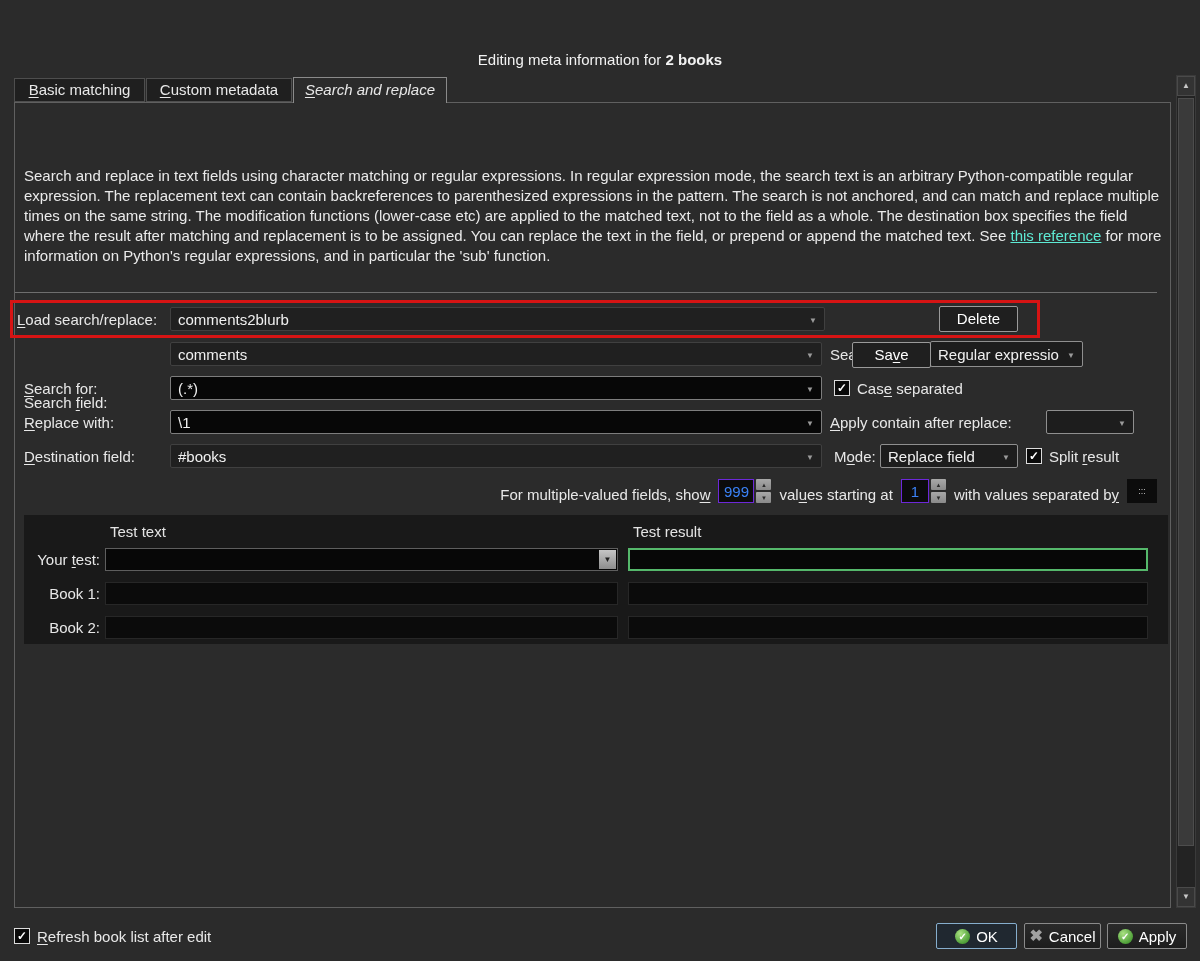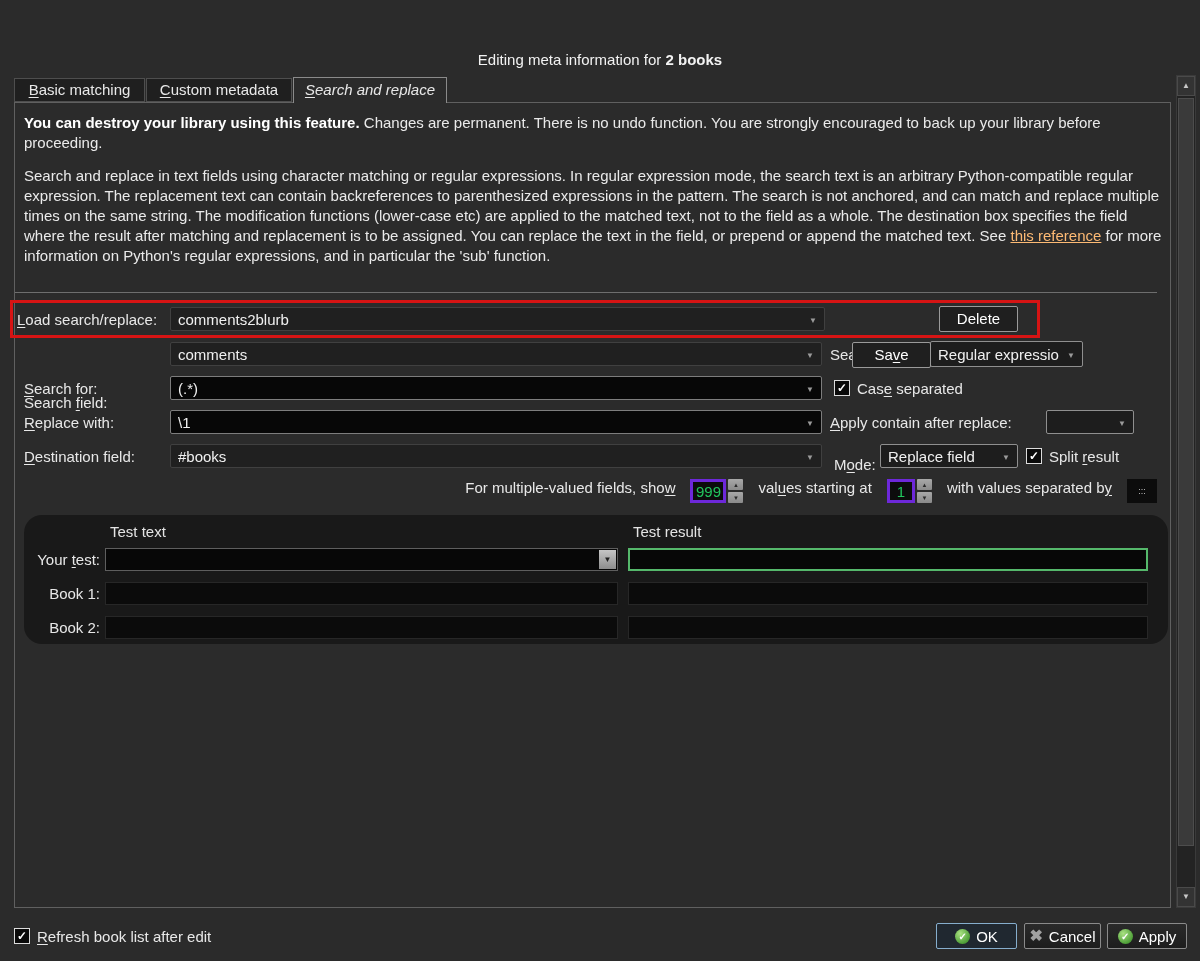--- a/index.html
+++ b/index.html
@@ -23,51 +23,51 @@
   .tab{position:absolute;box-sizing:border-box;text-align:center;cursor:default;
        background:#1f1f1f;border:1px solid #4e4e4e;color:#e8e8e8;}
   .tab.inactive{top:78px;height:24px;line-height:22px;}
   .tab.active{top:77px;height:26px;line-height:24px;background:#2b2b2b;border-color:#8a8a8a;
        border-bottom:none;font-style:italic;z-index:3;}
   .pane{position:absolute;left:14px;top:102px;width:1157px;height:806px;box-sizing:border-box;
         border:1px solid #606060;background:#2b2b2b;z-index:1;}
   
   .para{position:absolute;left:24px;width:1140px;line-height:20px;color:#eaeaea;z-index:2;}
   .para b{color:#ffffff;}
-  a.link{color:#fdba74;text-decoration:underline;cursor:pointer;}
+  a.link{color:#5eead4;text-decoration:underline;cursor:pointer;}
   .hsep{position:absolute;left:15px;top:292px;width:1142px;height:1px;background:#6e6e6e;z-index:2;}
   .redbox{position:absolute;left:10px;top:300px;width:1030px;height:38px;box-sizing:border-box;
           border:3px solid #d61414;z-index:6;pointer-events:none;}
   
   .lbl{position:absolute;white-space:nowrap;color:#e8e8e8;z-index:2;}
   .ak{text-decoration:underline;text-underline-offset:2px;}
   .combo{position:absolute;box-sizing:border-box;height:24px;border-radius:2px;z-index:2;
          display:flex;align-items:center;padding:0 22px 0 7px;cursor:default;}
   .combo .val{flex:1;white-space:nowrap;overflow:hidden;color:#f0f0f0;}
   .combo .arr{position:absolute;right:7px;top:8px;font-size:8px;color:#9a9a9a;}
   .combo.dark{background:#202020;border:1px solid #404040;}
   .combo.black{background:#070707;border:1px solid #7d7d7d;}
   .combo.lite{background:#1d1d1d;border:1px solid #8f8f8f;}
   .btn{position:absolute;box-sizing:border-box;height:26px;background:#1f1f1f;
        border:1px solid #9a9a9a;border-radius:2px;color:#fff;text-align:center;line-height:24px;
        cursor:default;z-index:7;}
   .cb{position:absolute;width:16px;height:16px;box-sizing:border-box;background:#0a0a0a;
       border:1px solid #dcdcdc;color:#fff;font-size:12px;line-height:14px;text-align:center;
       font-weight:bold;z-index:2;cursor:default;}
-  .spinfield{background:#0c0c0c;border:3px solid #6d28d9;height:24px;box-sizing:border-box;
-      display:flex;align-items:center;justify-content:center;color:#22c55e;}
+  .spinfield{background:#0c0c0c;border:1px solid #6d28d9;height:24px;box-sizing:border-box;
+      display:flex;align-items:center;justify-content:center;color:#3b82f6;}
   .spinbtns{display:flex;flex-direction:column;width:15px;height:24px;margin-left:2px;gap:2px;}
   .sb{flex:1;background:linear-gradient(#a8a8a8,#8a8a8a);color:#2a2a2a;font-size:6px;
       display:flex;align-items:center;justify-content:center;border-radius:1px;cursor:default;}
   .multirow{position:absolute;left:460px;top:479px;width:697px;height:24px;display:flex;
-      align-items:flex-start;justify-content:flex-end;gap:15px;white-space:nowrap;z-index:2;}
+      align-items:flex-end;justify-content:flex-end;gap:8px;white-space:nowrap;z-index:2;}
   .sepfield{width:30px;height:24px;box-sizing:border-box;background:#0c0c0c;color:#c4c4c4;
       font-size:9px;display:flex;align-items:center;justify-content:center;}
   
-  .testpanel{position:absolute;left:24px;top:515px;width:1144px;height:129px;background:#191919;z-index:2;border-radius:18px;}
+  .testpanel{position:absolute;left:24px;top:515px;width:1144px;height:129px;background:#191919;z-index:2;}
   .thead{position:absolute;color:#e4e4e4;}
   .tcombo{position:absolute;box-sizing:border-box;height:23px;background:#070707;border:1px solid #5e5e5e;}
   .tcombo .cbtn{position:absolute;right:1px;top:1px;bottom:1px;width:17px;
       background:linear-gradient(#c6c6c6,#8d8d8d);display:flex;align-items:center;justify-content:center;
       color:#222;font-size:8px;cursor:default;}
   .tfield{position:absolute;box-sizing:border-box;height:23px;background:#0b0b0b;border:1px solid #272727;}
   .greenfield{position:absolute;box-sizing:border-box;height:23px;background:#070707;border:2px solid #55b86b;}
   
   .fbtn{position:absolute;top:923px;height:26px;box-sizing:border-box;background:linear-gradient(#2a2a2a,#1d1d1d);
       border:1px solid #8a8a8a;border-radius:2px;display:flex;align-items:center;justify-content:center;
@@ -91,21 +91,20 @@
 
 
   <div class="subtitle"><span>Editing meta information for </span><b>2 books</b></div>
 
   <div class="tab inactive" style="left:14px;width:131px;"><span></span><span class="ak">B</span><span>asic matching</span></div>
   <div class="tab inactive" style="left:146px;width:146px;"><span></span><span class="ak">C</span><span>ustom metadata</span></div>
   <div class="tab active" style="left:293px;width:154px;"><span></span><span class="ak">S</span><span>earch and replace</span></div>
 
   <div class="pane"></div>
 
-  <div class="para" style="top:113px;"><b>You can destroy your library using this feature.</b><span> Changes are permanent. There is no undo function. You are strongly encouraged to back up your library before proceeding.</span></div>
   <div class="para" style="top:166px;"><span>Search and replace in text fields using character matching or regular expressions. In regular expression mode, the search text is an arbitrary Python-compatible regular expression. The replacement text can contain backreferences to parenthesized expressions in the pattern. The search is not anchored, and can match and replace multiple times on the same string. The modification functions (lower-case etc) are applied to the matched text, not to the field as a whole. The destination box specifies the field where the result after matching and replacement is to be assigned. You can replace the text in the field, or prepend or append the matched text. See </span><a class="link">this reference</a><span> for more information on Python's regular expressions, and in particular the 'sub' function.</span></div>
 
   <div class="hsep"></div>
 
   <div class="redbox"></div>
 
   <span class="lbl" style="left:17px;top:311px;"><span></span><span class="ak">L</span><span>oad search/replace:</span></span>
   <div class="combo dark" style="left:170px;top:307px;width:655px;">
     <span class="val">comments2blurb</span>
     <span class="arr">▼</span>
@@ -141,21 +140,21 @@
   <div class="combo lite" style="left:1046px;top:410px;width:88px;">
     <span class="val"></span>
     <span class="arr">▼</span>
   </div>
 
   <span class="lbl" style="left:24px;top:448px;"><span></span><span class="ak">D</span><span>estination field:</span></span>
   <div class="combo dark" style="left:170px;top:444px;width:652px;">
     <span class="val">#books</span>
     <span class="arr">▼</span>
   </div>
-  <span class="lbl" style="left:834px;top:448px;margin-top:8px;"><span>M</span><span class="ak">o</span><span>de:</span></span>
+  <span class="lbl" style="left:834px;top:448px;"><span>M</span><span class="ak">o</span><span>de:</span></span>
   <div class="combo lite" style="left:880px;top:444px;width:138px;">
     <span class="val">Replace field</span>
     <span class="arr">▼</span>
   </div>
   <span class="cb" style="left:1026px;top:448px;">✓</span>
   <span class="lbl" style="left:1049px;top:448px;"><span>Split </span><span class="ak">r</span><span>esult</span></span>
 
   <div class="multirow">
     <span><span>For multiple-valued fields, sho</span><span class="ak">w</span><span></span></span>
     <span style="display:flex;align-items:center;">

